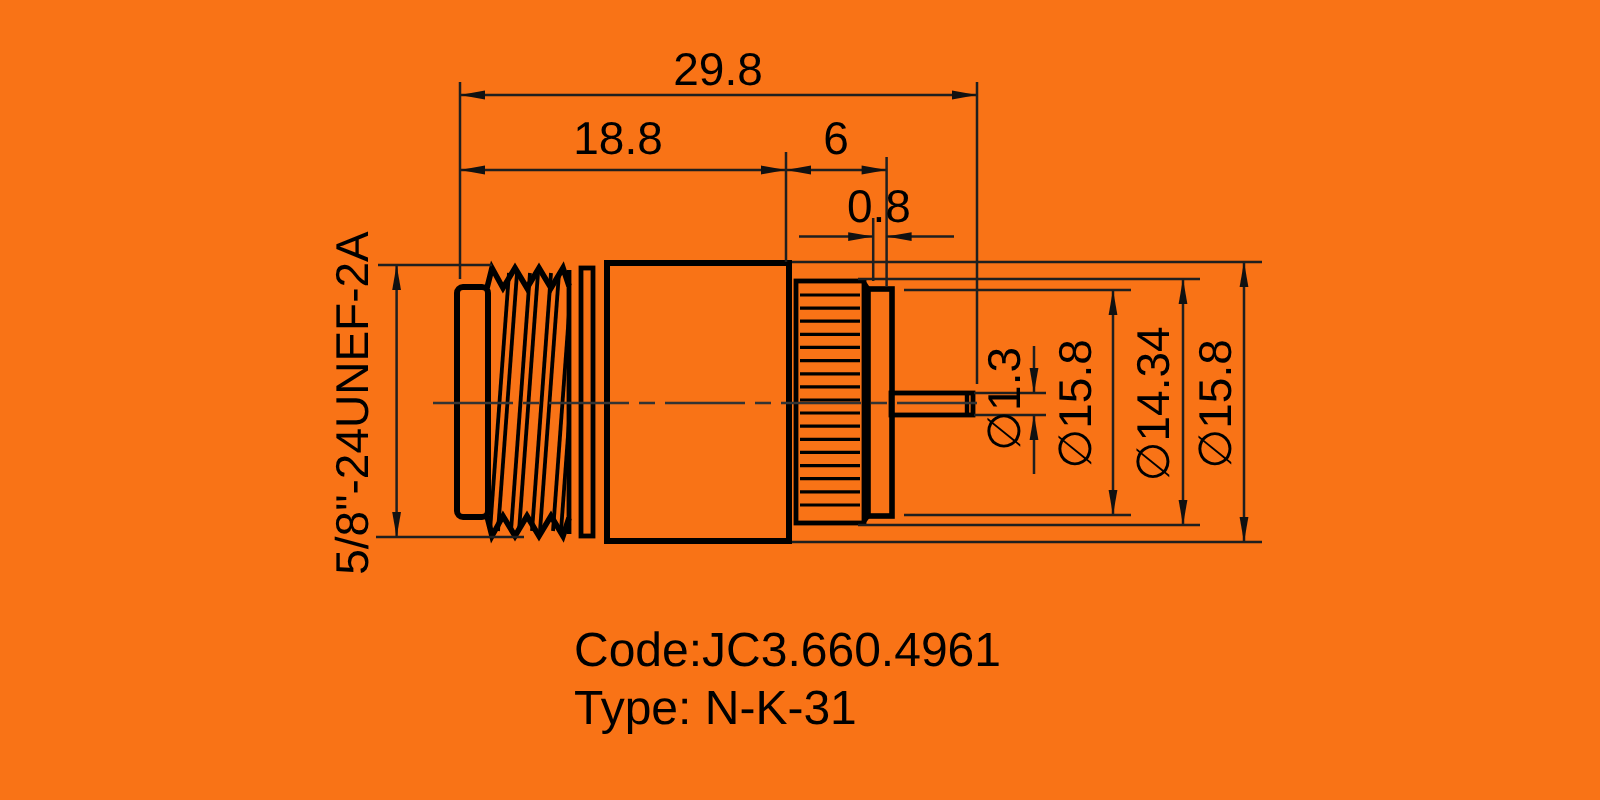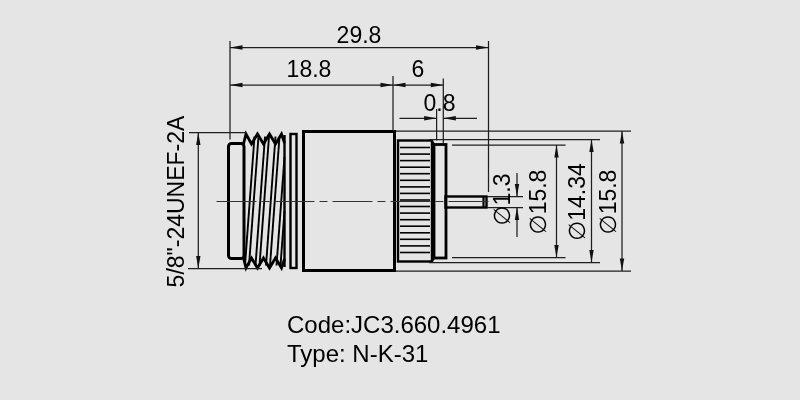--- a/index.html
+++ b/index.html
@@ -1,16 +1,16 @@
 <!DOCTYPE html>
 <html><head>
 <meta charset="utf-8">
 <style>
   html,body{margin:0;padding:0;background:#ffffff;}
-  .stage{position:relative;width:800px;height:400px;background:#e5e5e5;overflow:hidden;
+  .stage{position:relative;width:800px;height:400px;background:#f97316;overflow:hidden;
          font-family:"Liberation Sans","DejaVu Sans",sans-serif;text-decoration:underline;}
   svg{display:block;}
   text{fill:#000;font-family:"Liberation Sans","DejaVu Sans",sans-serif;}
   .dimtext{font-size:23px;}
   .codetext{font-size:24px;}
   .outline{stroke:#000;fill:none;}
   .dimline{stroke:#1f1f1f;stroke-width:1.25;fill:none;}
   .arrow{fill:#111;stroke:none;}
 </style>
 </head>

